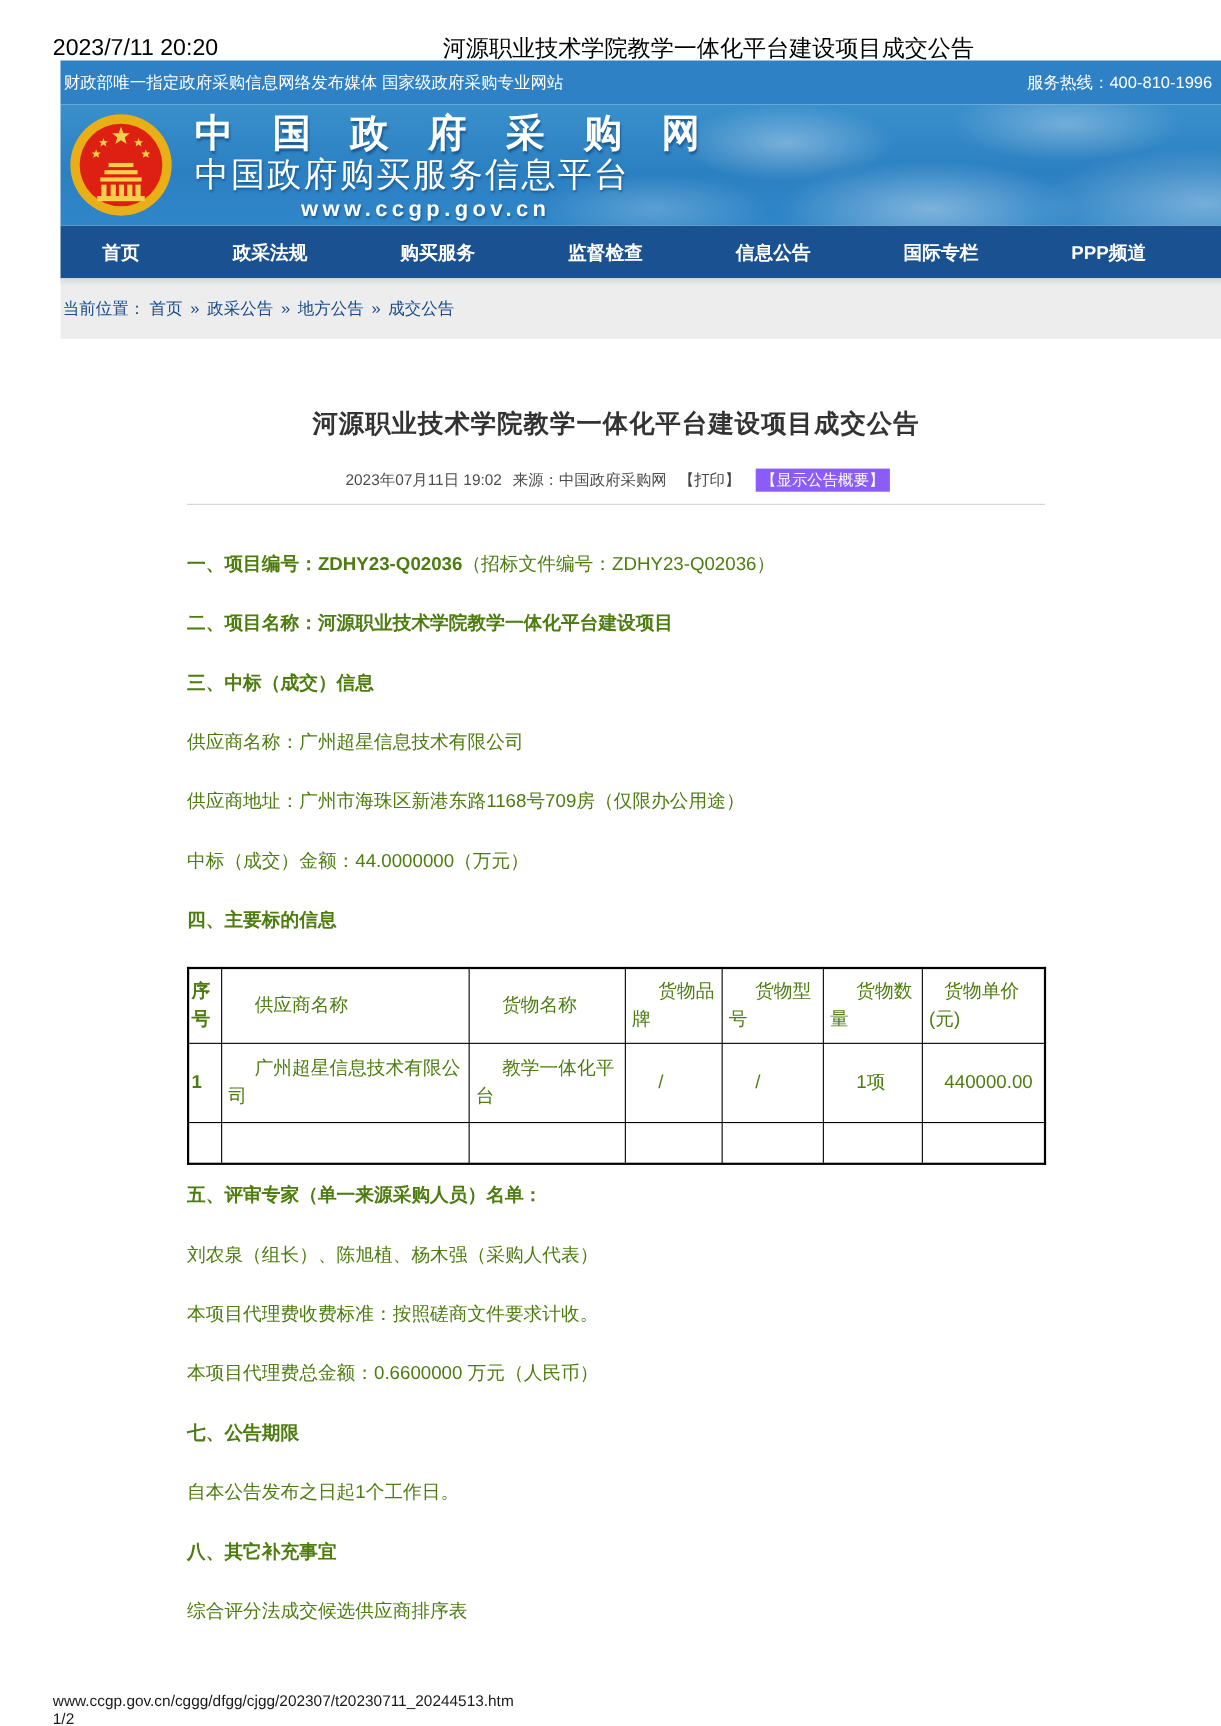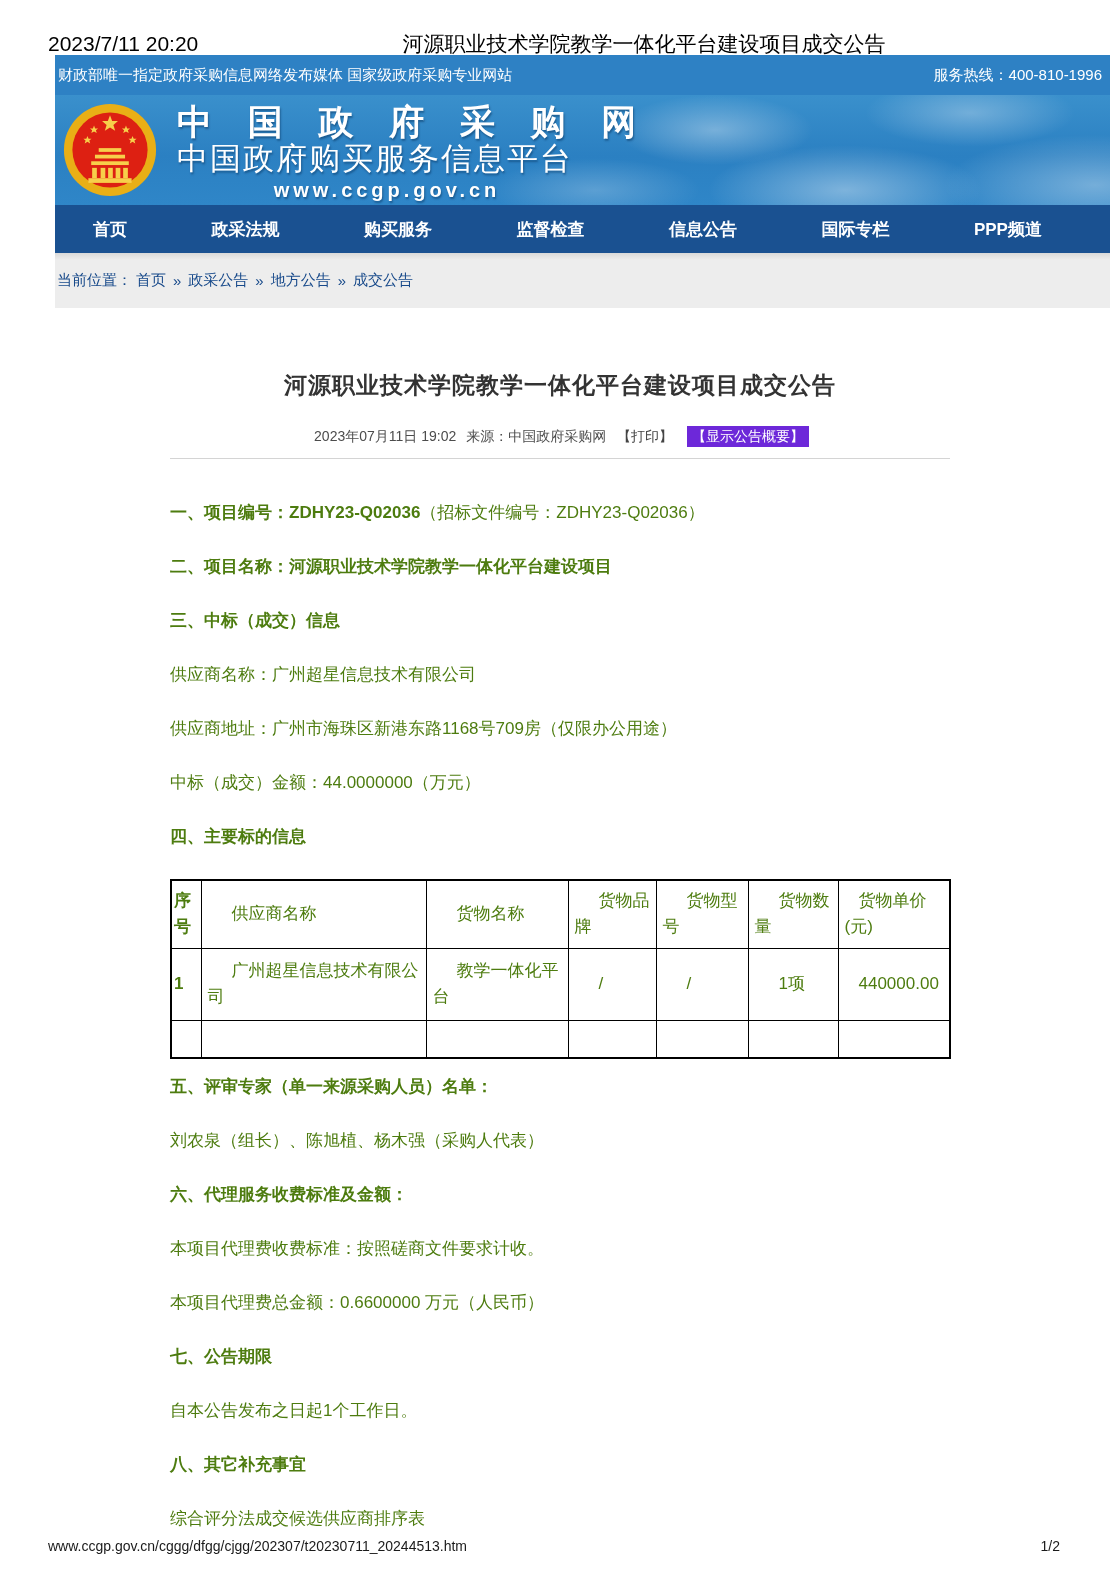--- a/index.html
+++ b/index.html
@@ -8,21 +8,21 @@
     width:1110px; height:1569px; position:relative; background:#ffffff;
     font-family:"Liberation Sans","DejaVu Sans",sans-serif; color:#333; overflow:hidden;
   }
 
   
   .print-header { position:absolute; top:30px; left:48px; right:40px; display:flex; align-items:center;
     font-size:21px; color:#000; }
   .print-header .ph-date { width:170px; flex:0 0 auto; }
   .print-header .ph-title { flex:1; text-align:center; }
   .page-footer { position:absolute; top:1538px; left:48px; right:50px; display:flex;
-    justify-content:space-between; font-size:14px; color:#1a1a1a; }
+    justify-content:space-between; font-size:14px; color:#1a1a1a;flex-direction:column; }
 
   
   .site { position:absolute; left:55px; top:55px; width:1055px; }
 
   .topbar { height:40px; background:#2e81c4; color:#fff; display:flex; align-items:center;
     justify-content:space-between; font-size:15px; padding:0 8px 0 3px; }
 
   .banner { position:relative; height:110px; overflow:hidden;
     background:
       radial-gradient(ellipse 150px 45px at 540px 95px, rgba(255,255,255,.22), transparent 70%),
@@ -49,21 +49,21 @@
   .breadcrumb .sep { margin:0 7px; color:#17498a; }
   .breadcrumb .bc-label { margin-right:4px; }
 
   
   .article { position:absolute; left:170px; top:358px; width:780px; }
   .article h1 { margin:12px 0 0; font-size:23px; line-height:30px; text-align:center;
     color:#333; letter-spacing:1px; font-weight:bold; }
   .meta { margin-top:26px; text-align:center; font-size:14px; color:#4c4c4c; line-height:20px; }
   .meta .m-item { margin:0 3px; }
   .meta .print-link { color:#444; cursor:pointer; margin:0 4px; }
-  .meta .badge { background:#6d28d9; color:#fff; padding:2px 5px 3px; margin-left:6px; cursor:pointer; }
+  .meta .badge { background:#8b5cf6; color:#fff; padding:2px 5px 3px; margin-left:6px; cursor:pointer; }
   .divider { margin:12px 0 0; border:none; border-top:1px solid #d4d4d4; height:0; }
 
   .content { margin-top:42px; font-size:17px; color:#4d7c0f; }
   .content p { margin:0 0 30px; line-height:24px; }
   .b { font-weight:bold; }
 
   table.goods { width:779px; border-collapse:collapse; border:2px solid #000;
     margin:17px 0 16px; font-size:17px; table-layout:fixed; }
   table.goods th, table.goods td { border:1px solid #000; font-weight:normal; text-align:left;
     vertical-align:middle; padding:4px 6px; text-indent:24px; line-height:26px; word-break:break-all; }
@@ -201,21 +201,20 @@
         <td></td>
         <td></td>
       </tr>
     </tbody>
       </table>
 
     <p class="b">五、评审专家（单一来源采购人员）名单：</p>
 
     <p>刘农泉（组长）、陈旭植、杨木强（采购人代表）</p>
 
-    <p class="b">六、代理服务收费标准及金额：</p>
 
     <p>本项目代理费收费标准：按照磋商文件要求计收。</p>
 
     <p>本项目代理费总金额：0.6600000 万元（人民币）</p>
 
     <p class="b">七、公告期限</p>
 
     <p>自本公告发布之日起1个工作日。</p>
 
     <p class="b">八、其它补充事宜</p>

